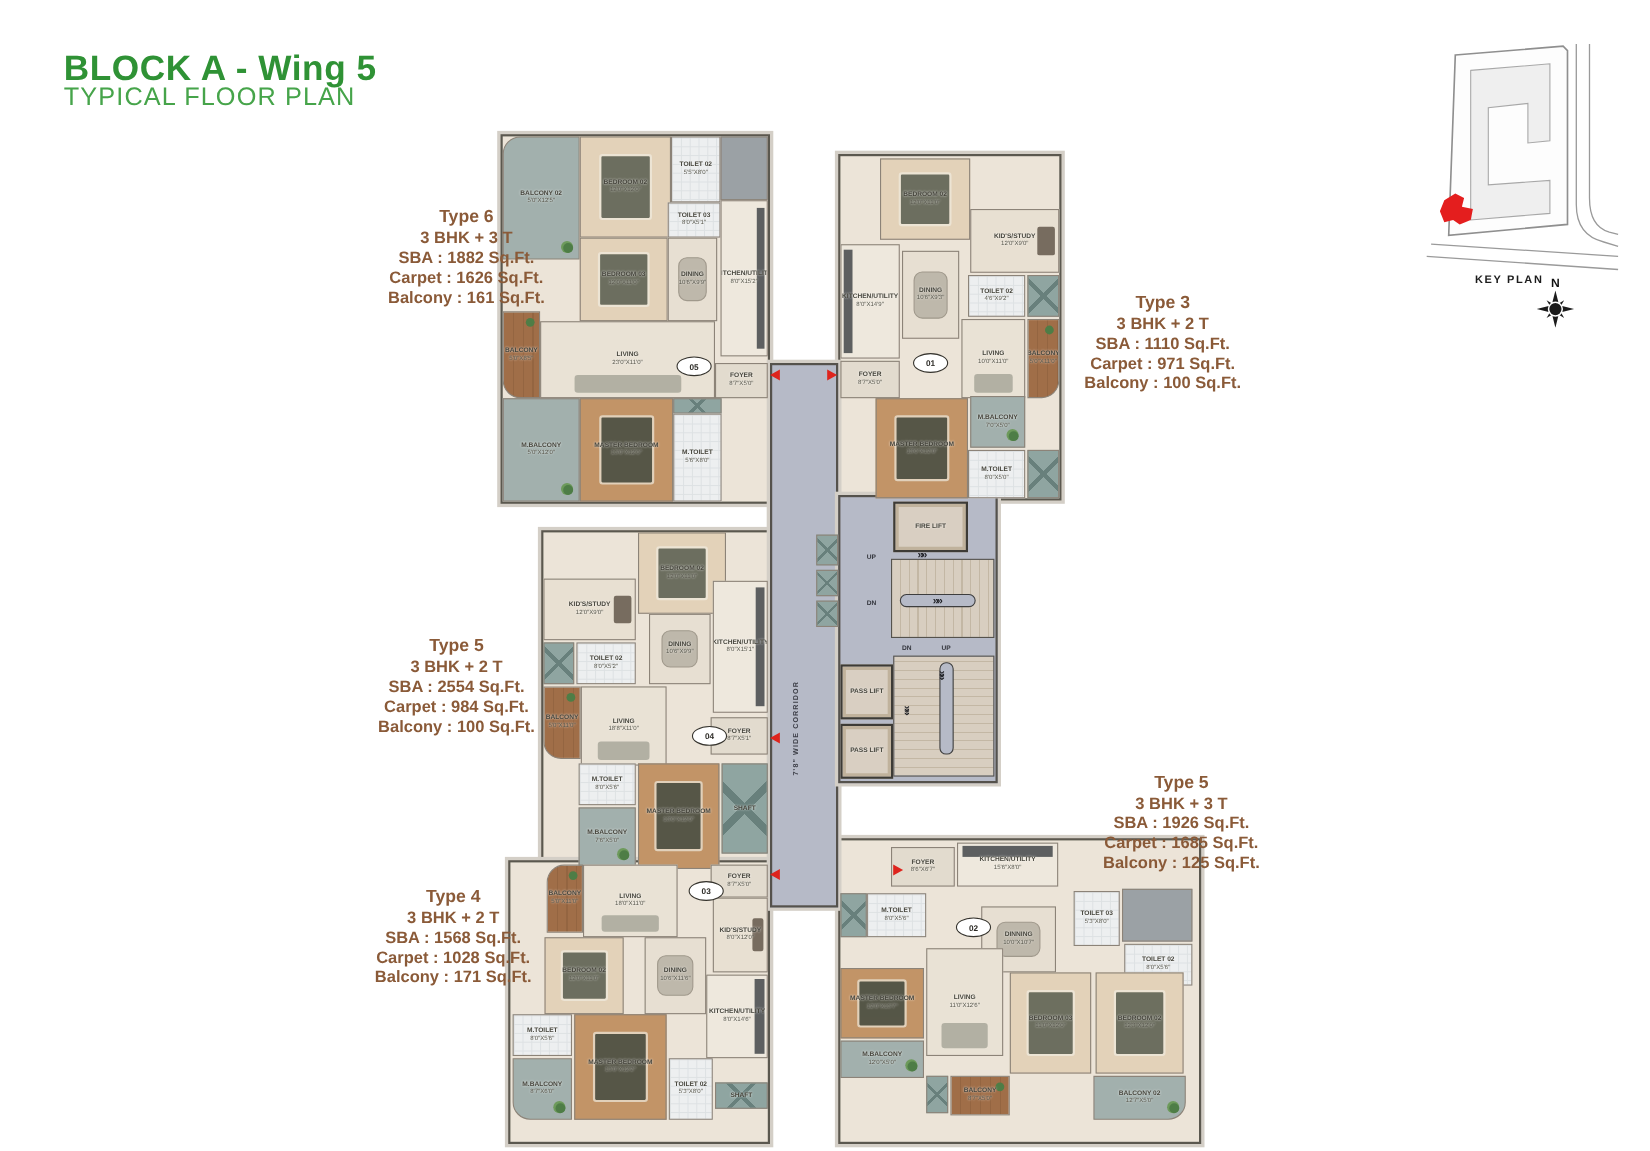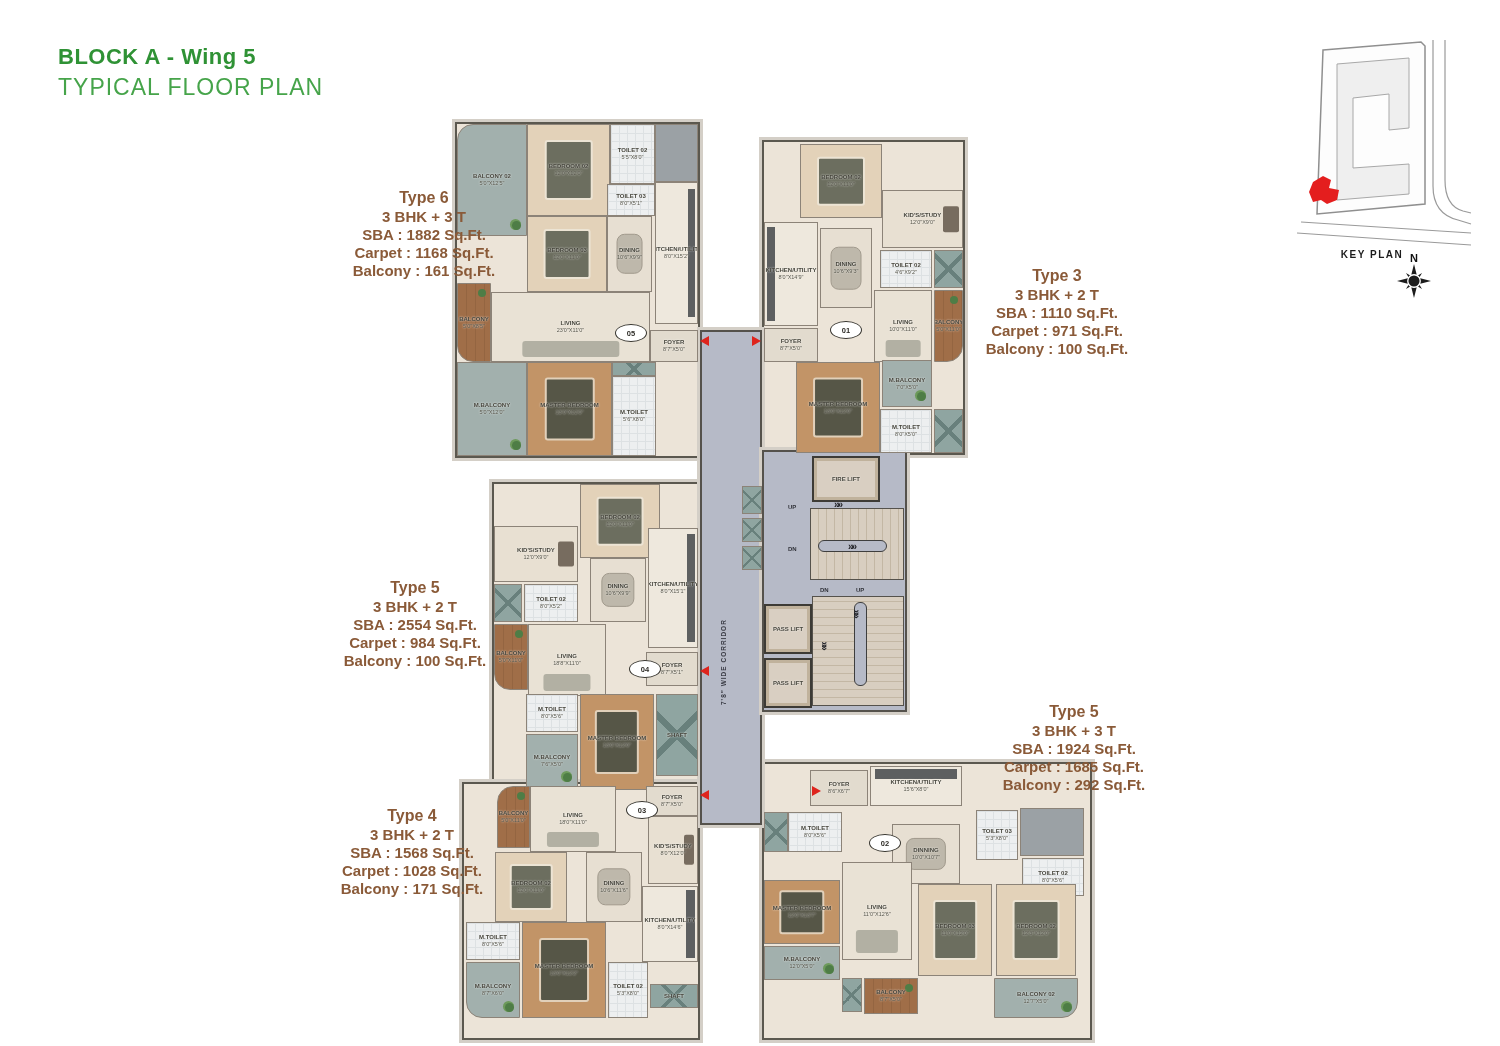--- a/index.html
+++ b/index.html
@@ -1,20 +1,20 @@
 <!DOCTYPE html>
 <html><head>
 <meta charset="utf-8">
 <style>
   *{box-sizing:border-box;margin:0;padding:0}
   html,body{width:1500px;height:1046px;background:#fff;font-family:"Liberation Sans",sans-serif;overflow:hidden}
   #canvas{position:relative;width:1500px;height:1046px;background:#fff}
 
   
-  .title1{position:absolute;left:58px;top:44px;font-size:22px;font-weight:700;color:#2f9235;letter-spacing:.5px}
+  .title1{position:absolute;left:58px;top:44px;font-size:32px;font-weight:700;color:#2f9235;letter-spacing:.5px}
   .title2{position:absolute;left:58px;top:74px;font-size:23px;font-weight:400;color:#46a44a;letter-spacing:1px}
 
   
   .anno{position:absolute;width:224px;text-align:center;color:#8a5a38;font-weight:700;font-size:15px;line-height:1.22}
   .anno .a-t{font-size:16px}
 
   
   .unit{position:absolute;background:#ece4d8;border:2px solid #5b584f;box-shadow:0 0 0 3px #d4cfc7}
   .zone{position:absolute;background:#b6bac7;border:2px solid #55524c;box-shadow:0 0 0 3px #d4cfc7}
 
@@ -376,43 +376,43 @@
   <div class="arrL" style="left:700px;top:336px"></div>
   <div class="arrR" style="left:752px;top:336px"></div>
   <div class="arrL" style="left:700px;top:666px"></div>
   <div class="arrL" style="left:700px;top:790px"></div>
   <div class="arrR" style="left:812px;top:786px"></div>
 
   <div class="anno" style="left:312px;top:188px">
     <div class="a-t">Type 6</div>
     <div>3 BHK + 3 T</div>
     <div>SBA : 1882 Sq.Ft.</div>
-    <div>Carpet : 1168 Sq.Ft.</div>
+    <div>Carpet : 1626 Sq.Ft.</div>
     <div>Balcony : 161 Sq.Ft.</div>
   </div>
   <div class="anno" style="left:945px;top:266px">
     <div class="a-t">Type 3</div>
     <div>3 BHK + 2 T</div>
     <div>SBA : 1110 Sq.Ft.</div>
     <div>Carpet : 971 Sq.Ft.</div>
     <div>Balcony : 100 Sq.Ft.</div>
   </div>
   <div class="anno" style="left:303px;top:578px">
     <div class="a-t">Type 5</div>
     <div>3 BHK + 2 T</div>
     <div>SBA : 2554 Sq.Ft.</div>
     <div>Carpet : 984 Sq.Ft.</div>
     <div>Balcony : 100 Sq.Ft.</div>
   </div>
   <div class="anno" style="left:962px;top:702px">
     <div class="a-t">Type 5</div>
     <div>3 BHK + 3 T</div>
-    <div>SBA : 1924 Sq.Ft.</div>
+    <div>SBA : 1926 Sq.Ft.</div>
     <div>Carpet : 1685 Sq.Ft.</div>
-    <div>Balcony : 292 Sq.Ft.</div>
+    <div>Balcony : 125 Sq.Ft.</div>
   </div>
   <div class="anno" style="left:300px;top:806px">
     <div class="a-t">Type 4</div>
     <div>3 BHK + 2 T</div>
     <div>SBA : 1568 Sq.Ft.</div>
     <div>Carpet : 1028 Sq.Ft.</div>
     <div>Balcony : 171 Sq.Ft.</div>
   </div>
 
   <svg style="position:absolute;left:1293px;top:36px" width="180" height="212" viewBox="0 0 180 212">

